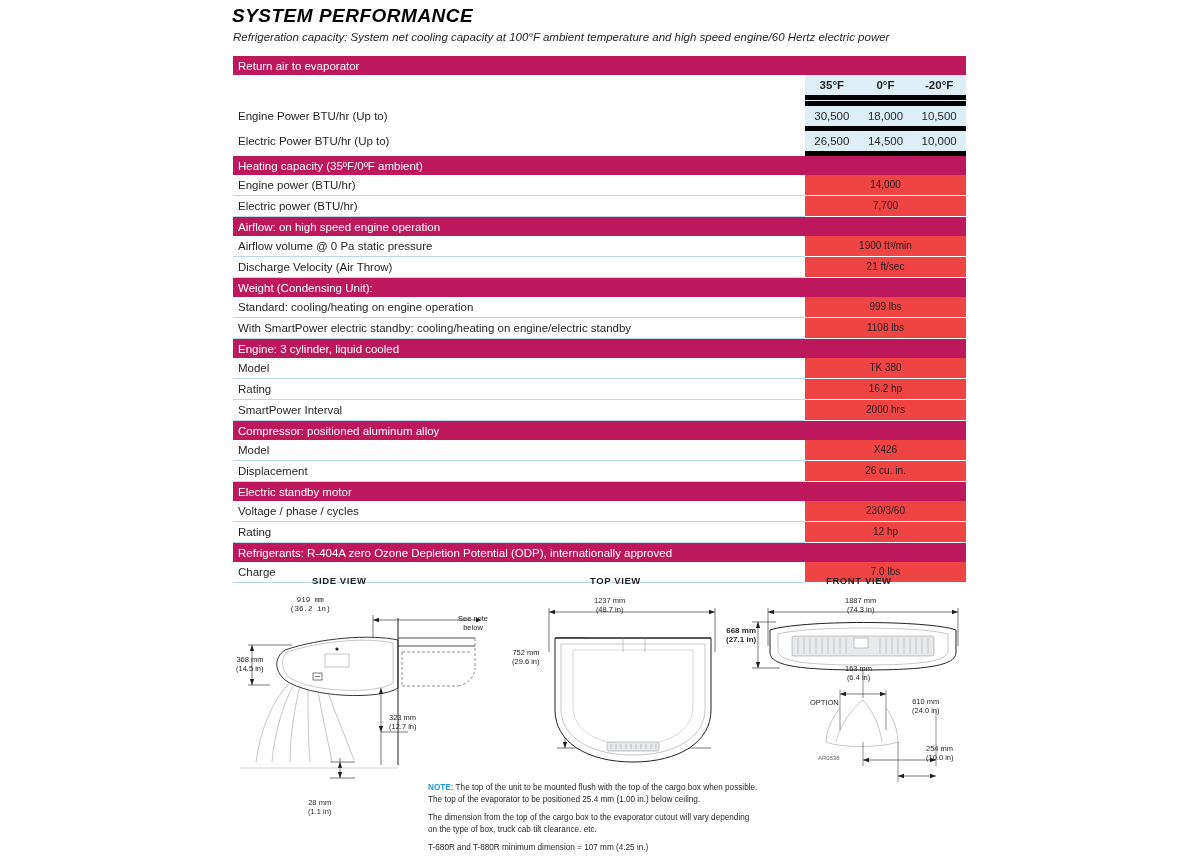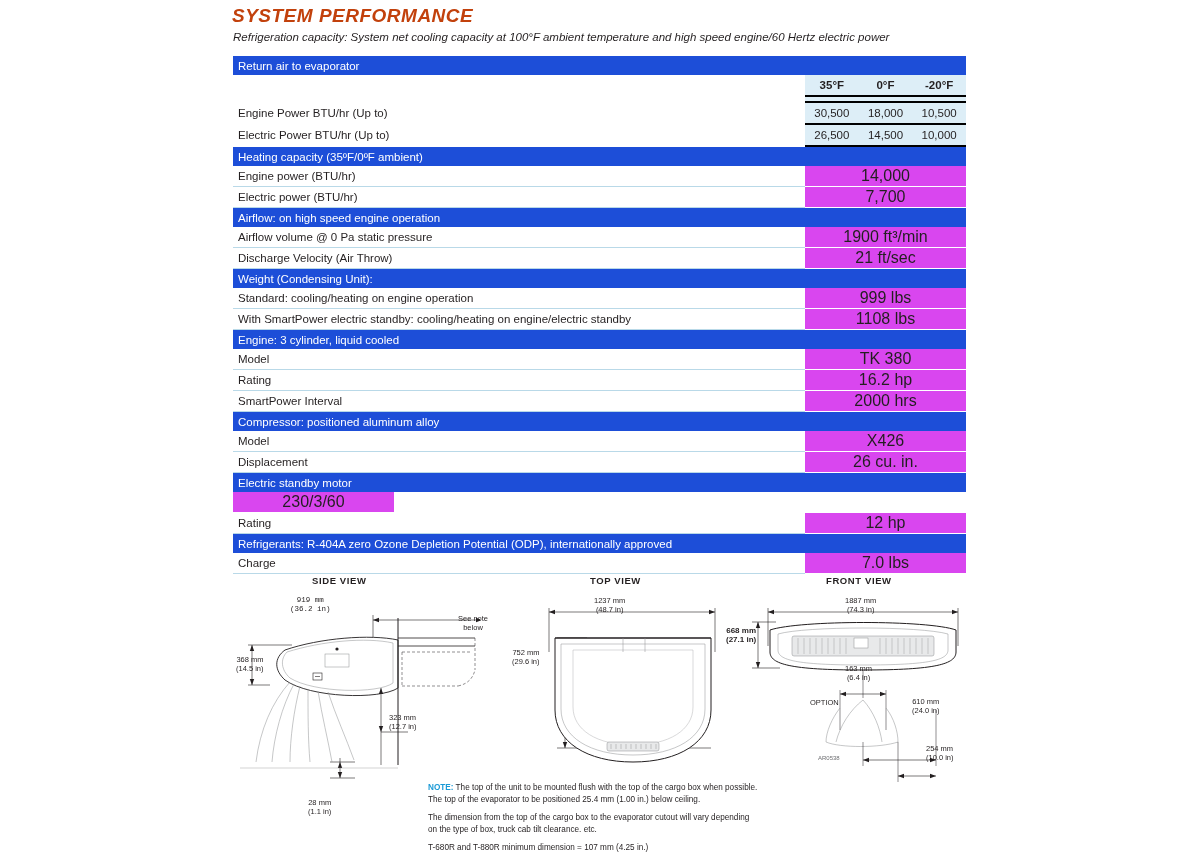--- a/index.html
+++ b/index.html
@@ -25,21 +25,21 @@
 
   
   .title {
     position: absolute;
     left: 232px;
     top: 5px;
     font-size: 19px;
     font-style: italic;
     font-weight: bold;
     letter-spacing: 0.5px;
-    color: #c2410c;
+    color: #000000;
   }
   .subtitle {
     position: absolute;
     left: 233px;
     top: 31px;
     font-size: 11.5px;
     font-style: italic;
     color: #231f20;
   }
 
@@ -49,21 +49,21 @@
     left: 233px;
     top: 56px;
     width: 733px;
   }
   .row {
     display: flex;
     width: 100%;
     box-sizing: border-box;
   }
   .band {
-    background: #1d4ed8;
+    background: #be185d;
     color: #ffffff;
     font-size: 11.5px;
     padding: 3px 0 3px 5px;
     height: 19px;
     line-height: 14px;
     box-sizing: border-box;
     width: 100%;
   }
   .label {
     flex: 0 0 572px;
@@ -73,36 +73,36 @@
     font-size: 11.5px;
     line-height: 16px;
     border-bottom: 1px solid #b9d9e8;
     color: #231f20;
   }
   .valwide {
     flex: 0 0 161px;
     width: 161px;
     box-sizing: border-box;
     padding: 2px 0;
-    font-size: 16px;
+    font-size: 10px;
     line-height: 16px;
     text-align: center;
-    background: #d946ef;
+    background: #ef4444;
     border-bottom: 1px solid #ffffff;
   }
   .val3 {
     flex: 0 0 53.67px;
     width: 53.67px;
     box-sizing: border-box;
     padding: 2px 0;
     font-size: 11.5px;
     line-height: 16px;
     text-align: center;
     background: #ddeef7;
-    border-bottom: 2px solid #000000;
+    border-bottom: 5px solid #000000;
   }
   .colhdr {
     font-weight: bold;
     font-size: 11.5px;
   }
   .hdrrow .label { border-bottom: none; }
   .blank-label { border-bottom: none; }
   .spacer-row .label { border-bottom: none; height: 6px; padding: 0; }
   .spacer-row .val3 { height: 6px; padding: 0; }
 
@@ -250,20 +250,21 @@
     </div>
     <div class="row">
       <div class="label">Displacement</div>
       <div class="valwide">26 cu. in.</div>
     </div>
 
     <div class="row">
       <div class="band">Electric standby motor</div>
     </div>
     <div class="row">
+      <div class="label">Voltage / phase / cycles</div>
       <div class="valwide">230/3/60</div>
     </div>
     <div class="row">
       <div class="label">Rating</div>
       <div class="valwide">12 hp</div>
     </div>
 
     <div class="row">
       <div class="band">Refrigerants: R-404A zero Ozone Depletion Potential (ODP), internationally approved</div>
     </div>

